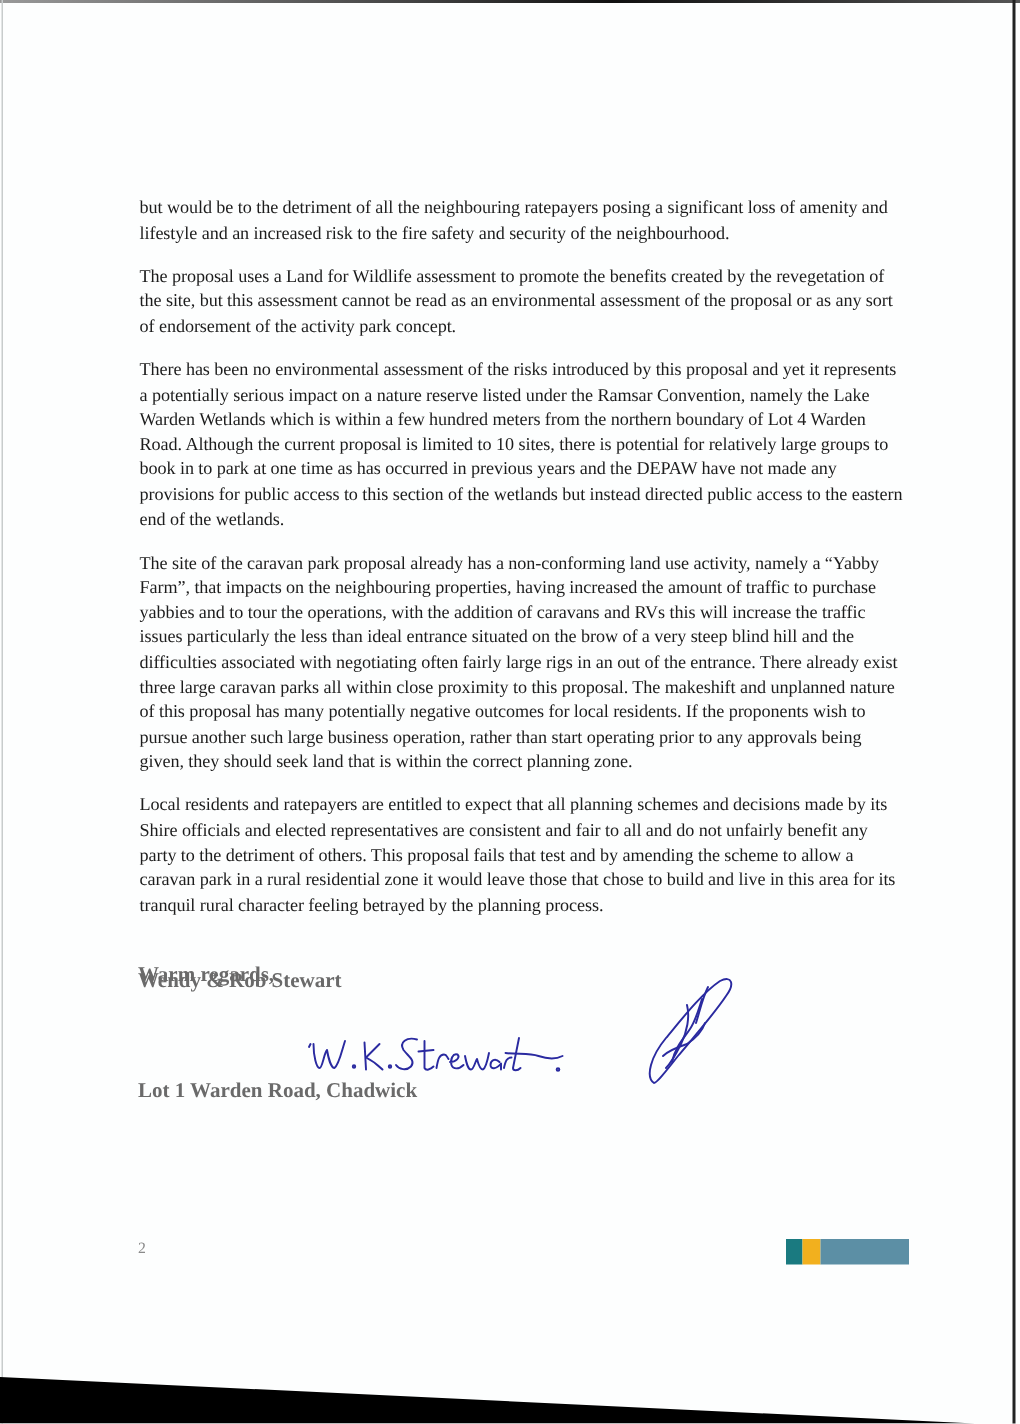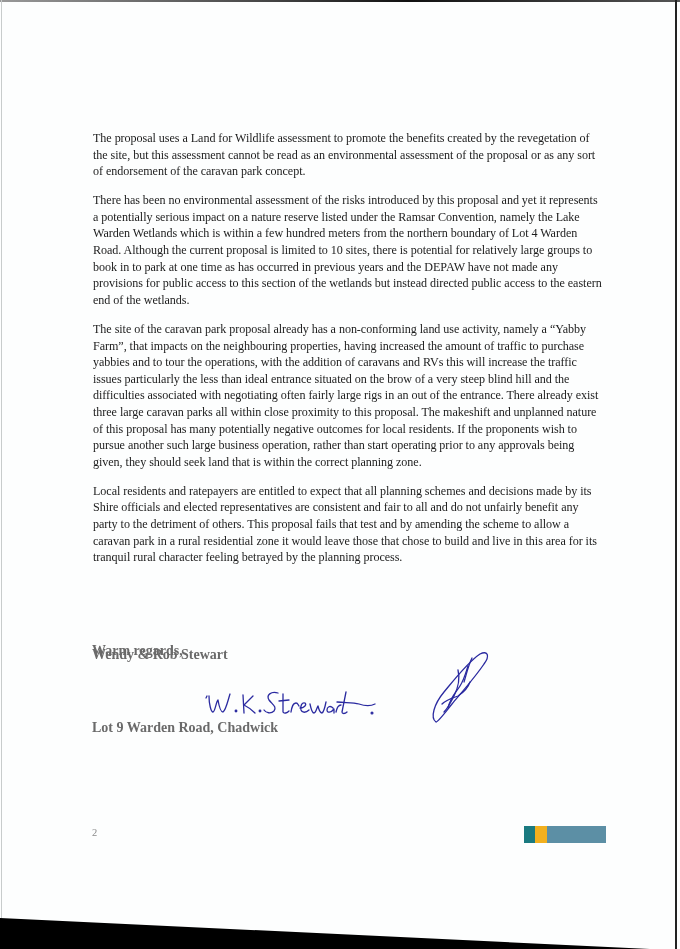--- a/index.html
+++ b/index.html
@@ -81,29 +81,30 @@
   </style>
 </head>
 <body>
 
 <div class="page">
   <div class="edge-top"></div>
   <div class="edge-left"></div>
   <div class="edge-right"></div>
 
   <div class="body-text">
-    <p>The proposal uses a Land for Wildlife assessment to promote the benefits created by the revegetation of the site, but this assessment cannot be read as an environmental assessment of the proposal or as any sort of endorsement of the caravan park concept.</p>
+    <p>but would be to the detriment of all the neighbouring ratepayers posing a significant loss of amenity and lifestyle and an increased risk to the fire safety and security of the neighbourhood.</p>
+    <p>The proposal uses a Land for Wildlife assessment to promote the benefits created by the revegetation of the site, but this assessment cannot be read as an environmental assessment of the proposal or as any sort of endorsement of the activity park concept.</p>
     <p>There has been no environmental assessment of the risks introduced by this proposal and yet it  represents a potentially serious impact on a nature reserve listed under the Ramsar Convention, namely the Lake Warden Wetlands which is within a few hundred meters from the northern boundary of Lot 4 Warden Road. Although the current proposal is limited to 10 sites, there is potential for relatively large groups to book in to park at one time as has occurred in previous years and the DEPAW have not made any provisions for public access to this section of the wetlands but instead directed public access to the eastern end of the wetlands.</p>
     <p>The site of the caravan park proposal already has a non-conforming land use activity, namely a “Yabby Farm”, that impacts on the neighbouring properties, having increased the amount of traffic to purchase yabbies and to tour the operations, with the addition of caravans and RVs this will increase the traffic issues particularly the less than ideal entrance situated on the brow of a very steep blind hill and the difficulties associated with negotiating often fairly large rigs in an out of the entrance. There already exist three large caravan parks all within close proximity to this proposal. The makeshift and unplanned nature of this proposal has many potentially negative outcomes for local residents. If the proponents wish to pursue another such large business operation, rather than start operating prior to any approvals being given, they should seek land that is within the correct planning zone.</p>
     <p>Local residents and ratepayers are entitled to expect that all planning schemes and decisions made by its Shire officials and elected representatives are consistent and fair to all and do not unfairly benefit any party to the detriment of others. This proposal fails that test and by amending the scheme to allow a caravan park in a rural residential zone it would leave those that chose to build and live in this area for its tranquil rural character feeling betrayed by the planning process.</p>
   </div>
 
   <div class="closing" style="top:643px;">Warm regards,</div>
   <div class="closing" style="top:647px;">Wendy &amp; Rob Stewart</div>
-  <div class="closing" style="top:720px;">Lot 9 Warden Road, Chadwick</div>
+  <div class="closing" style="top:720px;">Lot 1 Warden Road, Chadwick</div>
 
   <svg class="sig" style="left:203px; top:680px;" width="180" height="42" viewBox="0 0 180 42">
     <g fill="none" stroke="#2a2aa0" stroke-width="1.3" stroke-linecap="round" stroke-linejoin="round">
 
       <path d="M6 16 C6 24 8 32 10 32 C12 32 13 22 15 20 C16 26 18 32 20 32 C23 30 25 20 27 14"></path>
       <path d="M3 18 L4 16"></path>
 
       <circle cx="33" cy="31" r="0.8"></circle>
 
       <path d="M40 15 L41 33"></path>

